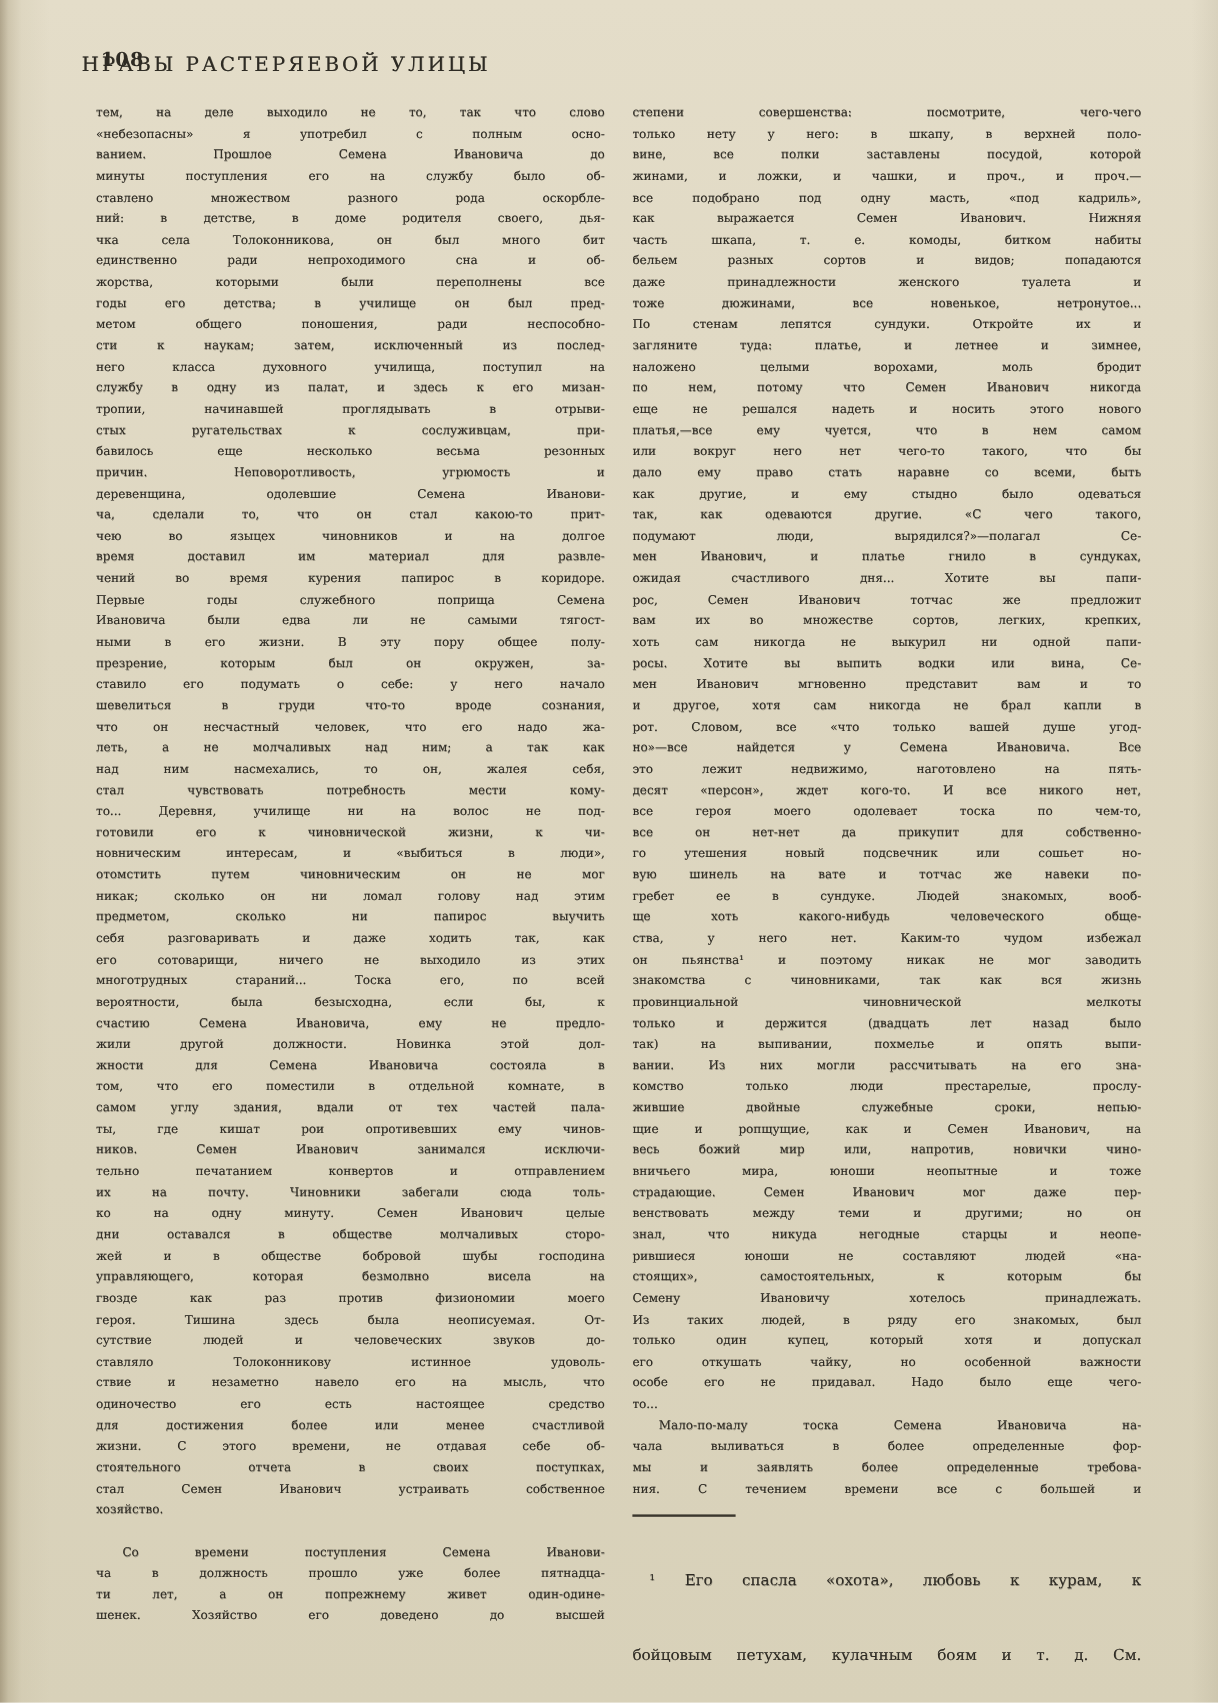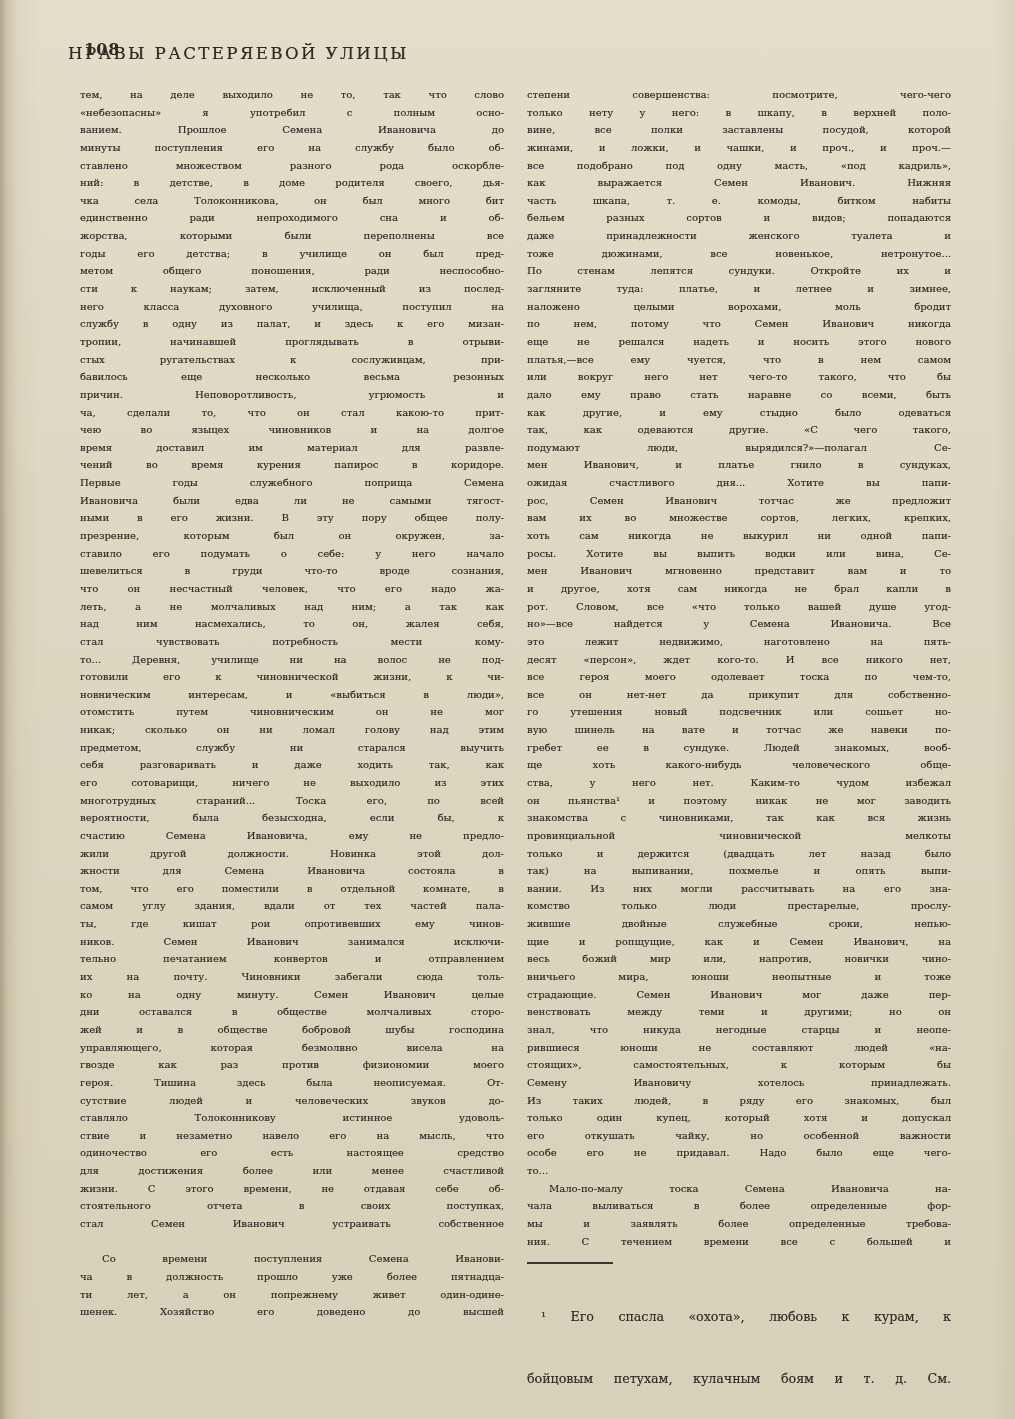--- a/index.html
+++ b/index.html
@@ -71,40 +71,41 @@
         <div class="line">жорства, которыми были переполнены все</div>
         <div class="line">годы его детства; в училище он был пред-</div>
         <div class="line">метом общего поношения, ради неспособно-</div>
         <div class="line">сти к наукам; затем, исключенный из послед-</div>
         <div class="line">него класса духовного училища, поступил на</div>
         <div class="line">службу в одну из палат, и здесь к его мизан-</div>
         <div class="line">тропии, начинавшей проглядывать в отрыви-</div>
         <div class="line">стых ругательствах к сослуживцам, при-</div>
         <div class="line">бавилось еще несколько весьма резонных</div>
         <div class="line">причин. Неповоротливость, угрюмость и</div>
+        <div class="line">деревенщина, одолевшие Семена Иванови-</div>
         <div class="line">ча, сделали то, что он стал какою-то прит-</div>
         <div class="line">чею во языцех чиновников и на долгое</div>
         <div class="line">время доставил им материал для развле-</div>
         <div class="line">чений во время курения папирос в коридоре.</div>
         <div class="line">Первые годы служебного поприща Семена</div>
         <div class="line">Ивановича были едва ли не самыми тягост-</div>
         <div class="line">ными в его жизни. В эту пору общее полу-</div>
         <div class="line">презрение, которым был он окружен, за-</div>
         <div class="line">ставило его подумать о себе: у него начало</div>
         <div class="line">шевелиться в груди что-то вроде сознания,</div>
         <div class="line">что он несчастный человек, что его надо жа-</div>
         <div class="line">леть, а не молчаливых над ним; а так как</div>
         <div class="line">над ним насмехались, то он, жалея себя,</div>
         <div class="line">стал чувствовать потребность мести кому-</div>
         <div class="line">то... Деревня, училище ни на волос не под-</div>
         <div class="line">готовили его к чиновнической жизни, к чи-</div>
         <div class="line">новническим интересам, и «выбиться в люди»,</div>
         <div class="line">отомстить путем чиновническим он не мог</div>
         <div class="line">никак; сколько он ни ломал голову над этим</div>
-        <div class="line">предметом, службу ни старался выучить</div>
+        <div class="line">предметом, сколько ни папирос выучить</div>
         <div class="line">себя разговаривать и даже ходить так, как</div>
         <div class="line">его сотоварищи, ничего не выходило из этих</div>
         <div class="line">многотрудных стараний... Тоска его, по всей</div>
         <div class="line">вероятности, была безысходна, если бы, к</div>
         <div class="line">счастию Семена Ивановича, ему не предло-</div>
         <div class="line">жили другой должности. Новинка этой дол-</div>
         <div class="line">жности для Семена Ивановича состояла в</div>
         <div class="line">том, что его поместили в отдельной комнате, в</div>
         <div class="line">самом углу здания, вдали от тех частей пала-</div>
         <div class="line">ты, где кишат рои опротивевших ему чинов-</div>
@@ -118,20 +119,21 @@
         <div class="line">гвозде как раз против физиономии моего</div>
         <div class="line">героя. Тишина здесь была неописуемая. От-</div>
         <div class="line">сутствие людей и человеческих звуков до-</div>
         <div class="line">ставляло Толоконникову истинное удоволь-</div>
         <div class="line">ствие и незаметно навело его на мысль, что</div>
         <div class="line">одиночество его есть настоящее средство</div>
         <div class="line">для достижения более или менее счастливой</div>
         <div class="line">жизни. С этого времени, не отдавая себе об-</div>
         <div class="line">стоятельного отчета в своих поступках,</div>
         <div class="line">стал Семен Иванович устраивать собственное</div>
+        <div class="line flush">хозяйство.</div>
       </div>
       <div class="para indent gap">
         <div class="line">Со времени поступления Семена Иванови-</div>
         <div class="line">ча в должность прошло уже более пятнадца-</div>
         <div class="line">ти лет, а он попрежнему живет один-одине-</div>
         <div class="line">шенек. Хозяйство его доведено до высшей</div>
       </div>
     </div>
   <div class="col col-right">
       <div class="para">

